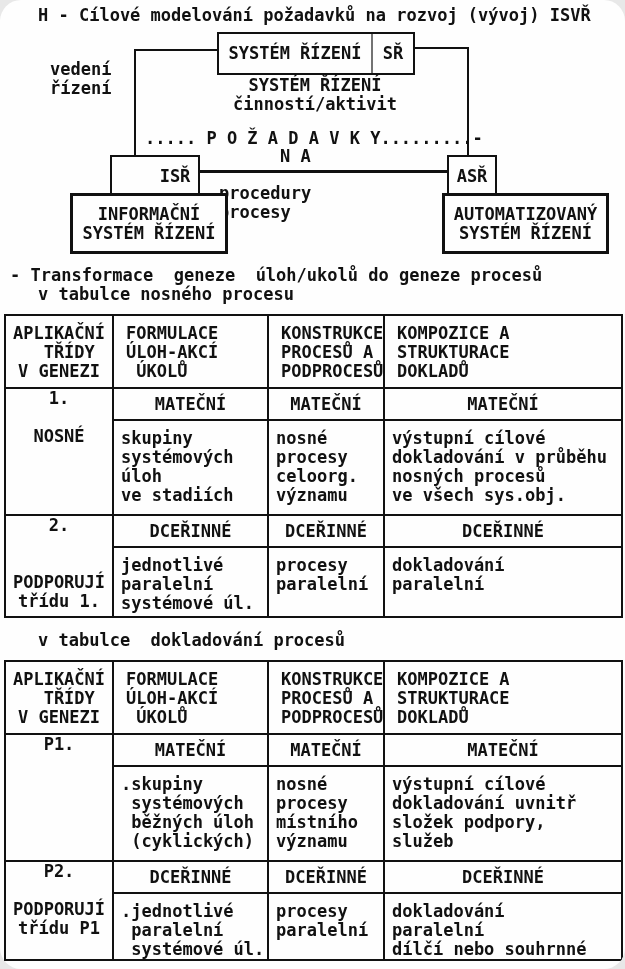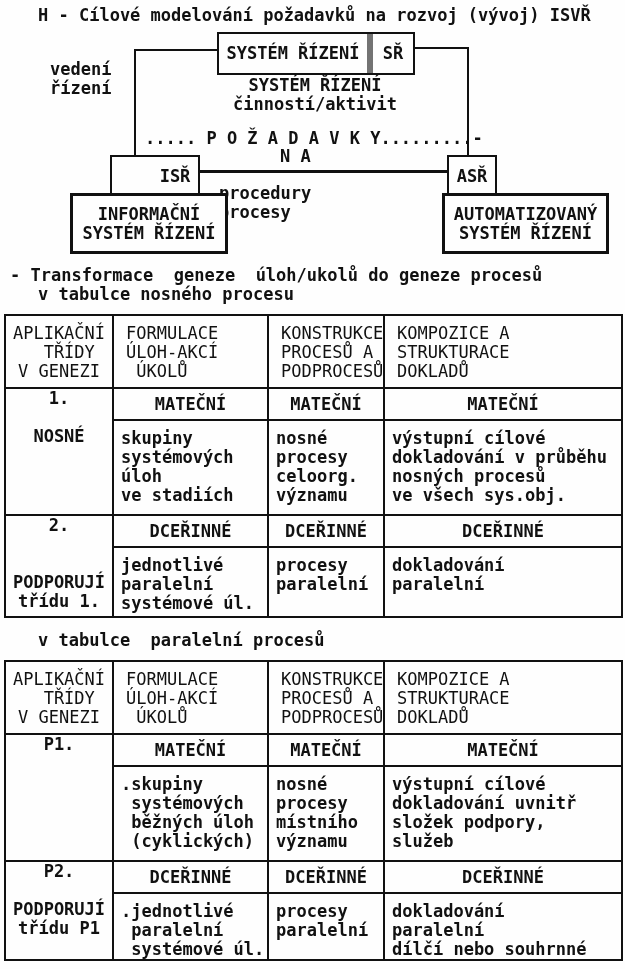--- a/index.html
+++ b/index.html
@@ -6,35 +6,36 @@
   .page{
     position:relative;
     width:625px;height:969px;
     background:#fefefe;
     font-family:"DejaVu Sans Mono","Liberation Mono",monospace;
     font-weight:bold;
     font-size:17px;
     line-height:19px;
     color:#111;
     overflow:hidden;
+    border-radius:21px;
   }
   .abs{position:absolute;}
   .pre{white-space:pre;}
   .line{position:absolute;background:#111;}
   
   .box{position:absolute;border:2px solid #111;background:#fefefe;
        display:flex;align-items:center;justify-content:center;text-align:center;}
   .box.thick{border-width:3px;}
   .top-box{display:flex;align-items:stretch;padding:0;}
   .top-box .main{flex:1;display:flex;align-items:center;justify-content:center;}
-  .top-box .abbr{width:40px;border-left:6px solid #737373;display:flex;align-items:center;justify-content:center;}
+  .top-box .abbr{width:40px;border-left:2px solid #737373;display:flex;align-items:center;justify-content:center;}
   
   table.doc{border-collapse:collapse;table-layout:fixed;width:617px;position:absolute;left:4px;background:#fefefe;}
   table.doc th, table.doc td{border:2px solid #111;vertical-align:top;padding:0;}
-  table.doc th{font-weight:normal;text-align:left;white-space:pre;padding:8px 0 0 12px;height:63px;}
+  table.doc th{font-weight:bold;text-align:left;white-space:pre;padding:8px 0 0 12px;height:63px;}
   table.doc th.center{text-align:center;padding-left:0;}
   td.clscell{text-align:center;white-space:pre;padding-top:12px;}
   .sub{border-bottom:2px solid #111;text-align:center;height:30px;line-height:30px;}
   .cellbody{white-space:pre;padding:8px 0 0 7px;}
 </style>
 </head>
 <body>
 
 <div class="page">
 
@@ -141,21 +142,21 @@
         </td>
         <td>
           <div class="sub">DCEŘINNÉ</div>
           <div class="cellbody">dokladování
 paralelní</div>
         </td>
       </tr>
     </tbody>
   </table>
 
-  <div class="abs pre" style="left:38px;top:631px;">v tabulce  paralelní procesů</div>
+  <div class="abs pre" style="left:38px;top:631px;">v tabulce  dokladování procesů</div>
 
   <table class="doc" style="top:660px;">
     <colgroup>
         <col style="width:108px">
         <col style="width:155px">
         <col style="width:116px">
         <col style="width:238px">
       </colgroup>
     <thead>
       <tr>

